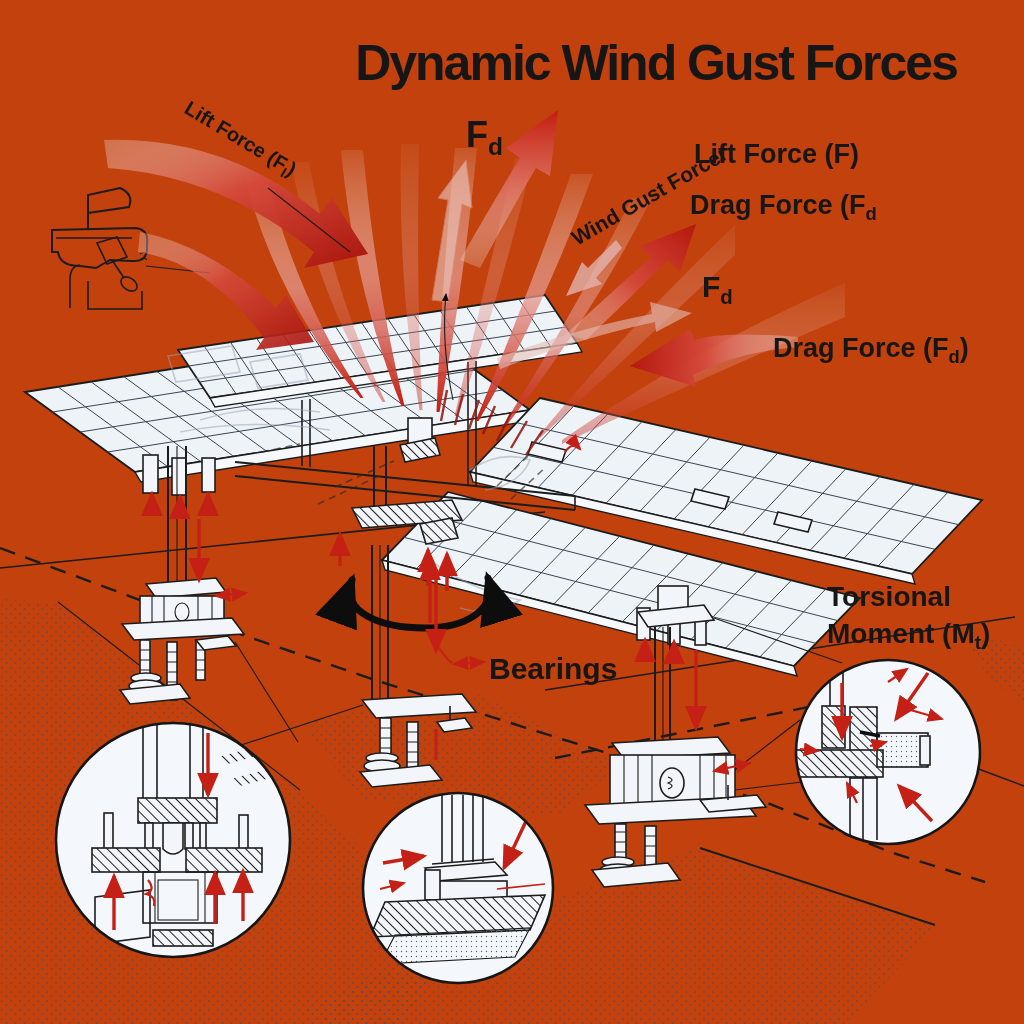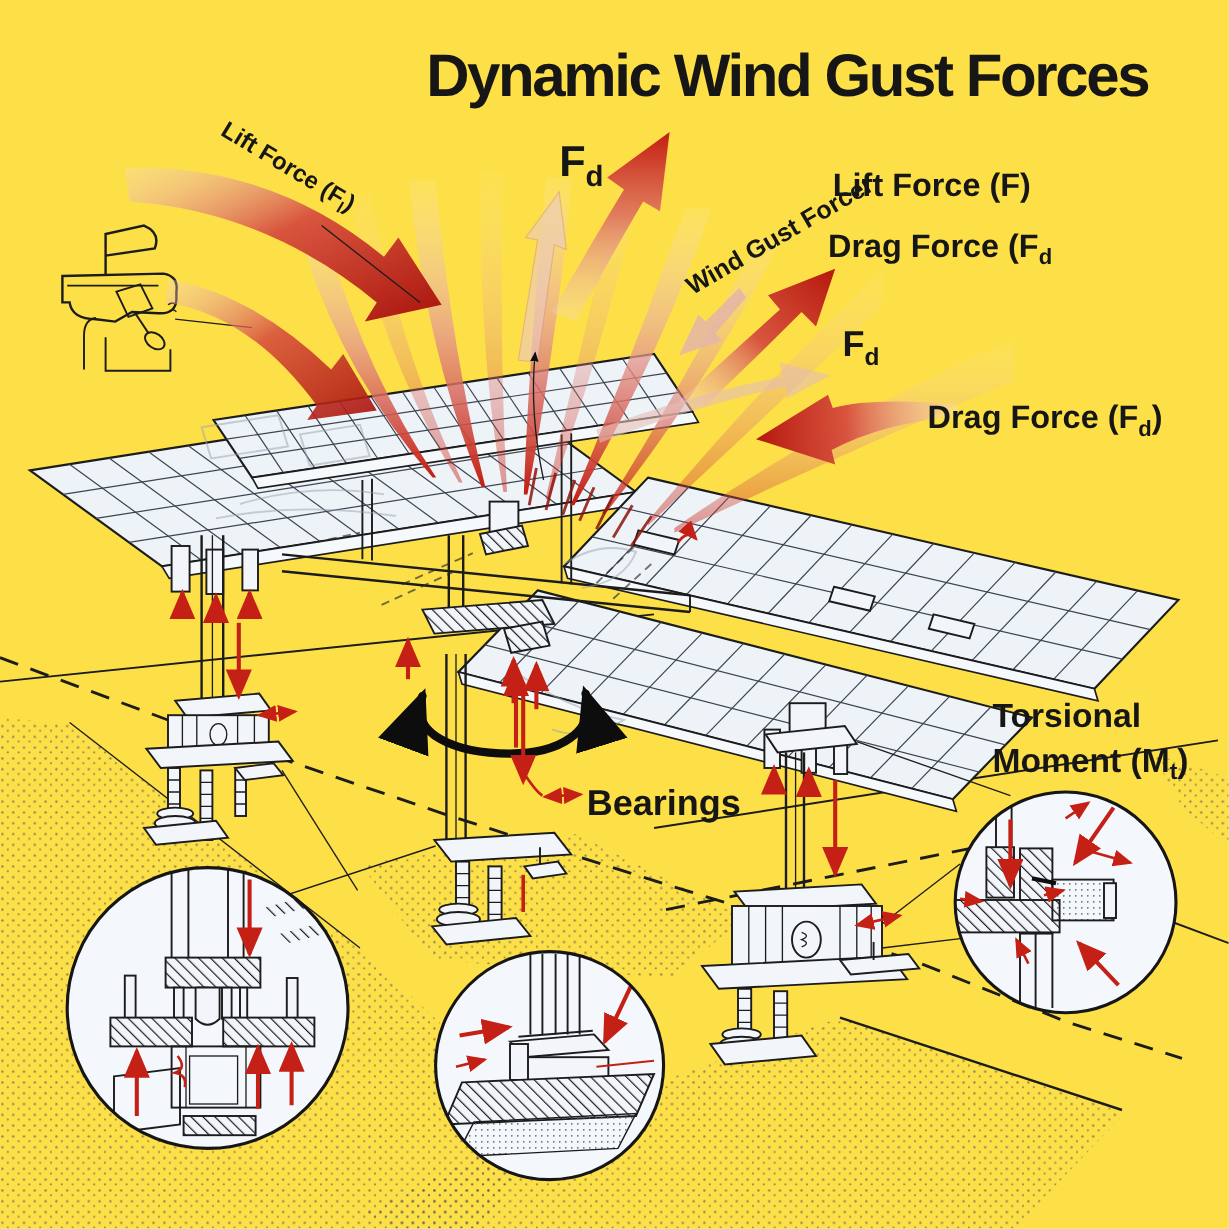--- a/index.html
+++ b/index.html
@@ -1,16 +1,16 @@
 <!DOCTYPE html>
 <html><head>
 <meta charset="utf-8">
 <style>
   html,body{margin:0;padding:0;background:#e7edf5;}
-  #stage{width:1024px;height:1024px;position:relative;background:#fde047;overflow:hidden;}
+  #stage{width:1024px;height:1024px;position:relative;background:#c2410c;overflow:hidden;}
   svg{display:block;}
   svg text{font-family:"Liberation Sans","DejaVu Sans",sans-serif;font-weight:bold;fill:#161616;}
   .t-title{font-size:50px;letter-spacing:-2px;}
   .t27{font-size:27px;}
   .t36{font-size:36px;}
   .t30{font-size:30px;}
   .t28{font-size:28px;}
   .t20{font-size:20px;}
   .t21{font-size:21px;}
   .sub{font-size:68%;}

